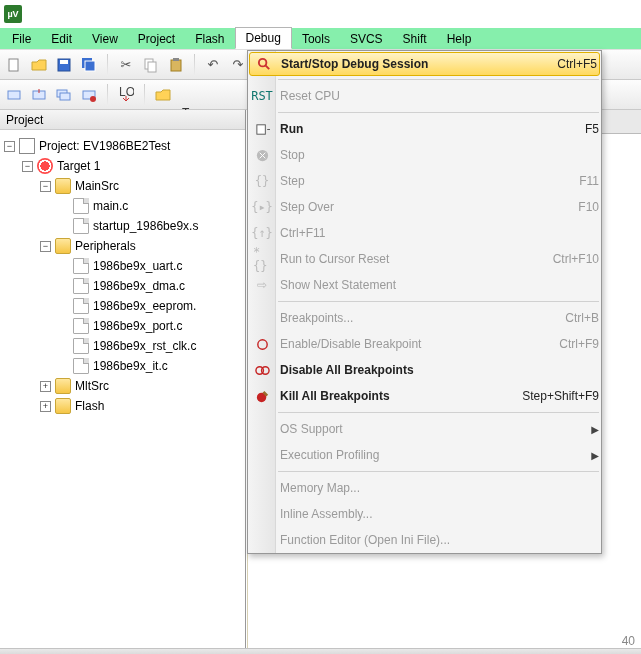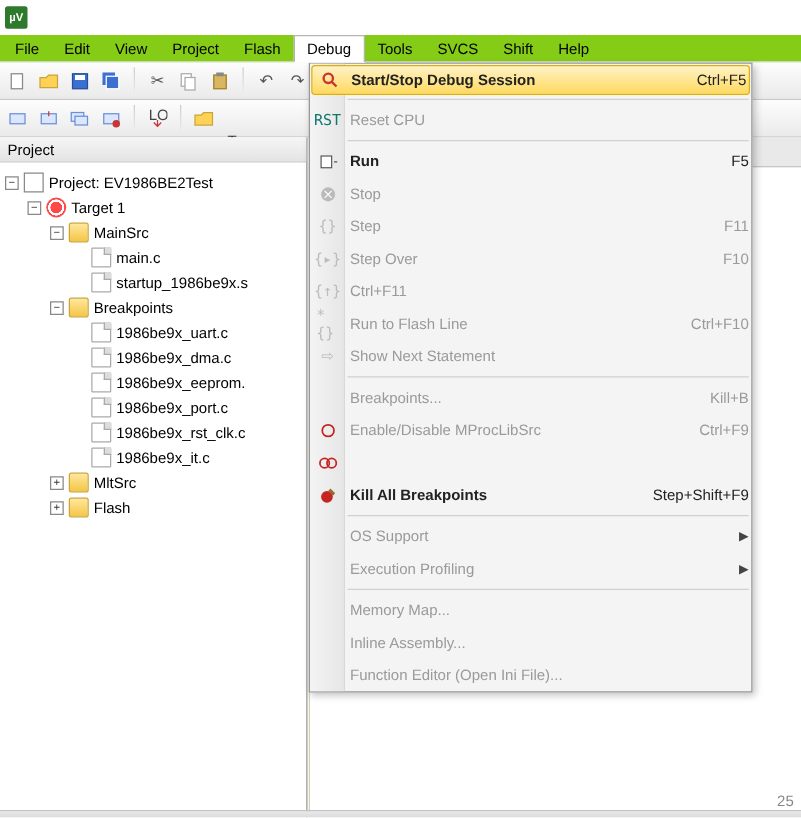--- a/index.html
+++ b/index.html
@@ -3,21 +3,21 @@
 <meta charset="utf-8">
 <style>
   * { box-sizing: border-box; margin: 0; padding: 0; font-family: "Segoe UI", Tahoma, sans-serif; font-size: 12px; }
   body { width: 641px; height: 654px; background: #fff; overflow: hidden; position: relative; }
 
   
   .titlebar { height: 28px; background: #fff; display: flex; align-items: center; padding-left: 4px; }
   .app-icon { width: 18px; height: 18px; background: #2d7a2d; color: #fff; font-weight: bold; font-size: 9px; display: flex; align-items: center; justify-content: center; border-radius: 2px; }
 
   
-  .menubar { height: 22px; display: flex; align-items: center; padding: 0 2px; border-bottom: 1px solid #e0e0e0; background:#84cc16; }
+  .menubar { height: 22px; display: flex; align-items: flex-end; padding: 0 2px; border-bottom: 1px solid #e0e0e0; background:#86efac; }
   .menubar-item { padding: 3px 10px; cursor: default; }
   .menubar-item.open { background: #fff; border: 1px solid #b5b5b5; border-bottom: 1px solid #fff; position: relative; z-index: 20; }
 
   
   .toolbar { height: 30px; background: linear-gradient(#fdfdfd,#eaeaea); border-bottom: 1px solid #c9c9c9; display:flex; align-items:center; padding: 0 4px; gap:5px;}
   .tbtn { width:20px; height:20px; display:flex; align-items:center; justify-content:center; font-size:13px; color:#555; }
   .tsep { width:1px; height:22px; background:linear-gradient(#ccc,#eee); margin:0 3px;}
   .toolbar-label { font-size:12px; color:#333; margin-left:4px;margin-top:36px;}
   .tbtn svg { width:16px; height:16px; }
 
@@ -190,21 +190,21 @@
         <span class="tree-label">main.c</span>
       </div>
       <div class="tree-row ind4">
         <div class="exp empty"></div>
         <div class="ic ic-file"></div>
         <span class="tree-label">startup_1986be9x.s</span>
       </div>
       <div class="tree-row ind3">
         <div class="exp">−</div>
         <div class="ic ic-folder"></div>
-        <span class="tree-label">Breakpoints</span>
+        <span class="tree-label">Peripherals</span>
       </div>
       <div class="tree-row ind4">
         <div class="exp empty"></div>
         <div class="ic ic-file"></div>
         <span class="tree-label">1986be9x_uart.c</span>
       </div>
       <div class="tree-row ind4">
         <div class="exp empty"></div>
         <div class="ic ic-file"></div>
         <span class="tree-label">1986be9x_dma.c</span>
@@ -262,21 +262,21 @@
 <span class="c1"> *</span>
 <span class="c1"> *</span>
 <span class="c1"> *</span>
 <span class="c1"> *</span>
 <span class="c1"></span>
 <span class="c1"></span>
 <span class="c1">/* </span>
 <span class="c2">#inc</span>
 <span class="c2">#inc</span>
 <span class="c2">#inc</span>
-<span class="c2">#inc</span><div class="linenum">25</div></div>
+<span class="c2">#inc</span><div class="linenum">40</div></div>
 </div>
 
 <div class="dropdown" id="dropdown">
   <div class="dd-gutter"></div>
 <div class="dd-item hl bold">
       <span class="dd-icon">
         <svg viewBox="0 0 16 16">
           <circle cx="6" cy="6" r="4" fill="none" stroke="#c33" stroke-width="2"></circle>
           <path d="M9 9l4 4" stroke="#c33" stroke-width="2"></path>
         </svg>
@@ -328,50 +328,51 @@
     <div class="dd-item disabled">
       <span class="dd-icon">
         <span class="mono" style="color:#bcbcbc">{↑}</span>
       </span>
       <span class="shortcut">Ctrl+F11</span>
     </div>
     <div class="dd-item disabled">
       <span class="dd-icon">
         <span class="mono" style="color:#bcbcbc">*{}</span>
       </span>
-      <span class="label">Run to Flash Line</span>
+      <span class="label">Run to Cursor Reset</span>
       <span class="shortcut">Ctrl+F10</span>
     </div>
     <div class="dd-item disabled">
       <span class="dd-icon">
         <span style="color:#bcbcbc">⇨</span>
       </span>
       <span class="label">Show Next Statement</span>
     </div>
     <div class="dd-sep"></div>
     <div class="dd-item disabled">
       <span class="label">Breakpoints...</span>
-      <span class="shortcut">Kill+B</span>
+      <span class="shortcut">Ctrl+B</span>
     </div>
     <div class="dd-item disabled">
       <span class="dd-icon">
         <svg viewBox="0 0 16 16">
           <circle cx="8" cy="8" r="5" fill="none" stroke="#c62323" stroke-width="1.5"></circle>
         </svg>
       </span>
-      <span class="label">Enable/Disable MProcLibSrc</span>
+      <span class="label">Enable/Disable Breakpoint</span>
       <span class="shortcut">Ctrl+F9</span>
     </div>
     <div class="dd-item bold">
       <span class="dd-icon">
         <svg viewBox="0 0 16 16">
           <circle cx="5" cy="8" r="4" fill="none" stroke="#c62323" stroke-width="1.5"></circle>
           <circle cx="11" cy="8" r="4" fill="none" stroke="#c62323" stroke-width="1.5"></circle>
         </svg>
       </span>
+      <span class="label">Disable All Breakpoints</span>
     </div>
     <div class="dd-item bold">
       <span class="dd-icon">
         <svg viewBox="0 0 16 16">
           <circle cx="7" cy="9" r="5" fill="#c62323"></circle>
           <path d="M10 2l4 4-2 2-4-4z" fill="#9a6b2b"></path>
         </svg>
       </span>
       <span class="label">Kill All Breakpoints</span>
       <span class="shortcut">Step+Shift+F9</span>

